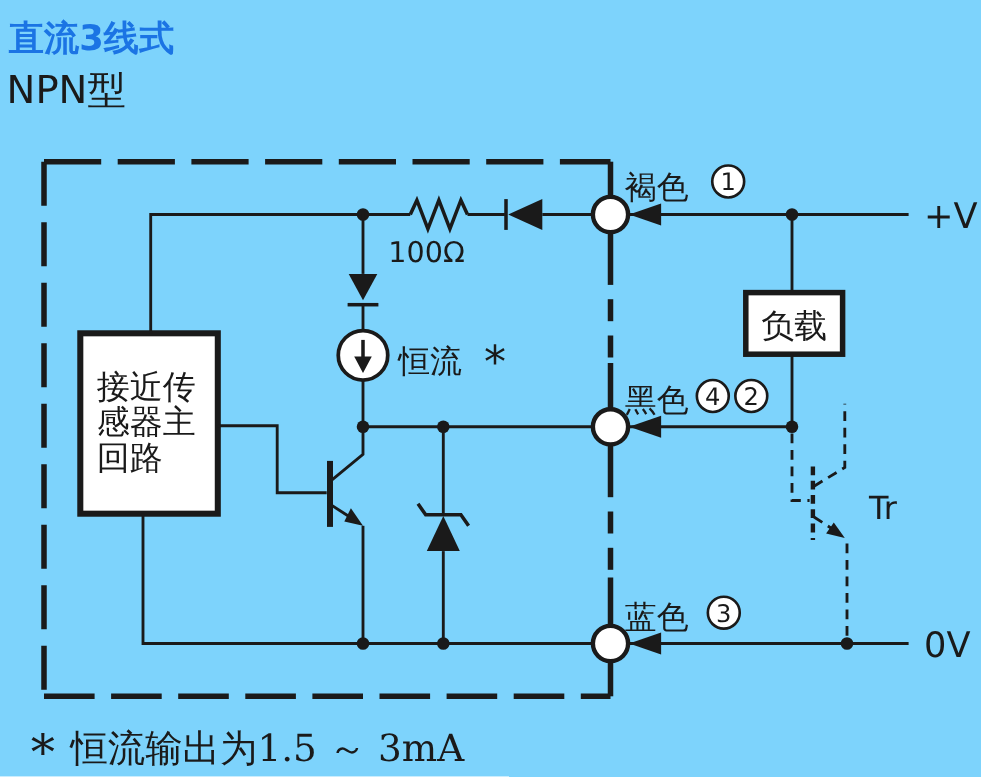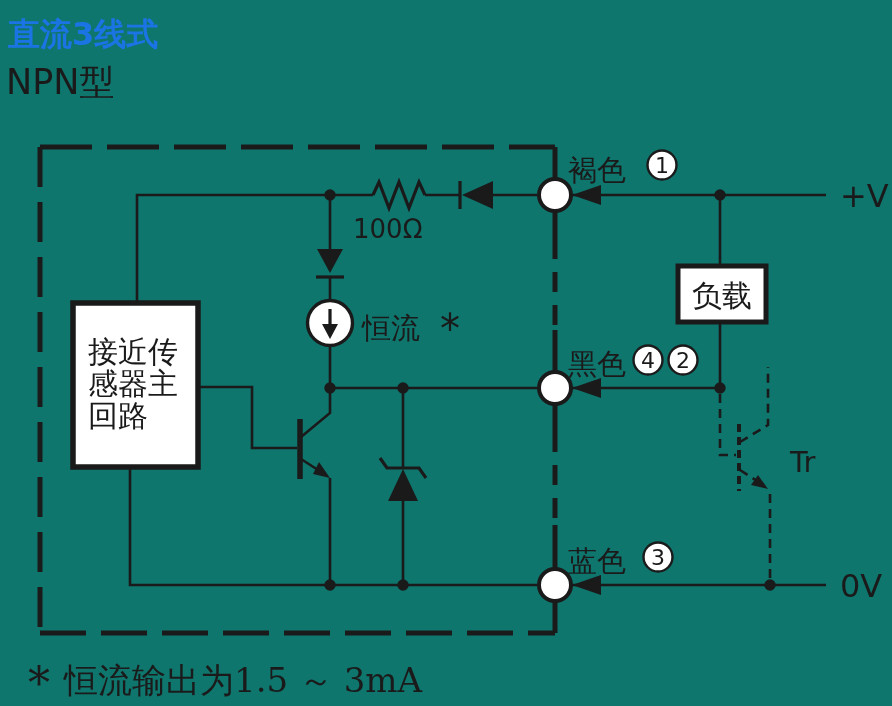--- a/index.html
+++ b/index.html
@@ -1,16 +1,16 @@
 <!DOCTYPE html>
 <html><head>
 <meta charset="utf-8">
 <style>
   html,body{margin:0;padding:0;background:#ffffff;}
-  .page{position:relative;width:892px;height:706px;background:#0f766e;overflow:hidden;
+  .page{position:relative;width:892px;height:706px;background:#7dd3fc;overflow:hidden;
         font-family:"DejaVu Sans",sans-serif;color:#1a1a1a;}
   svg{position:absolute;left:0;top:0;}
   .wire{stroke:#1a1a1a;stroke-width:2.6;fill:none;}
   .thick{stroke:#1a1a1a;stroke-width:5;fill:none;}
   .comp{stroke:#1a1a1a;stroke-width:3.2;fill:none;}
   .filled{fill:#1a1a1a;stroke:none;}
   .node{fill:#1a1a1a;stroke:none;}
   .term{fill:#ffffff;stroke:#1a1a1a;stroke-width:4;}
   .pincircle{fill:#ffffff;stroke:#1a1a1a;stroke-width:2.4;}
   .dash-ext{stroke:#1a1a1a;stroke-width:2.6;fill:none;stroke-dasharray:9 6;}

